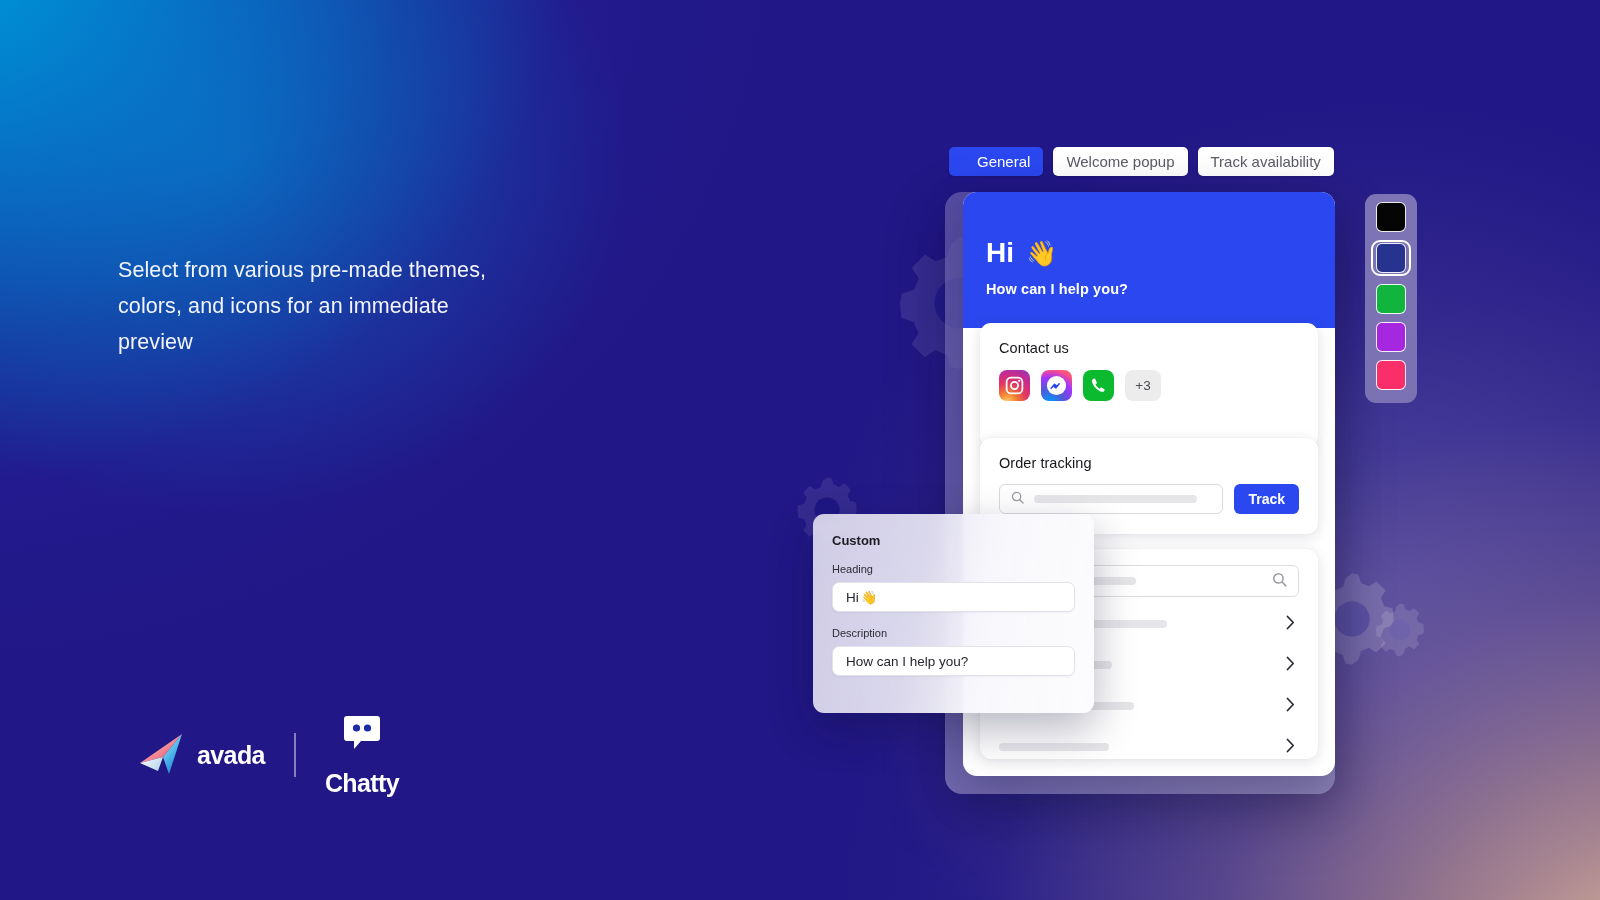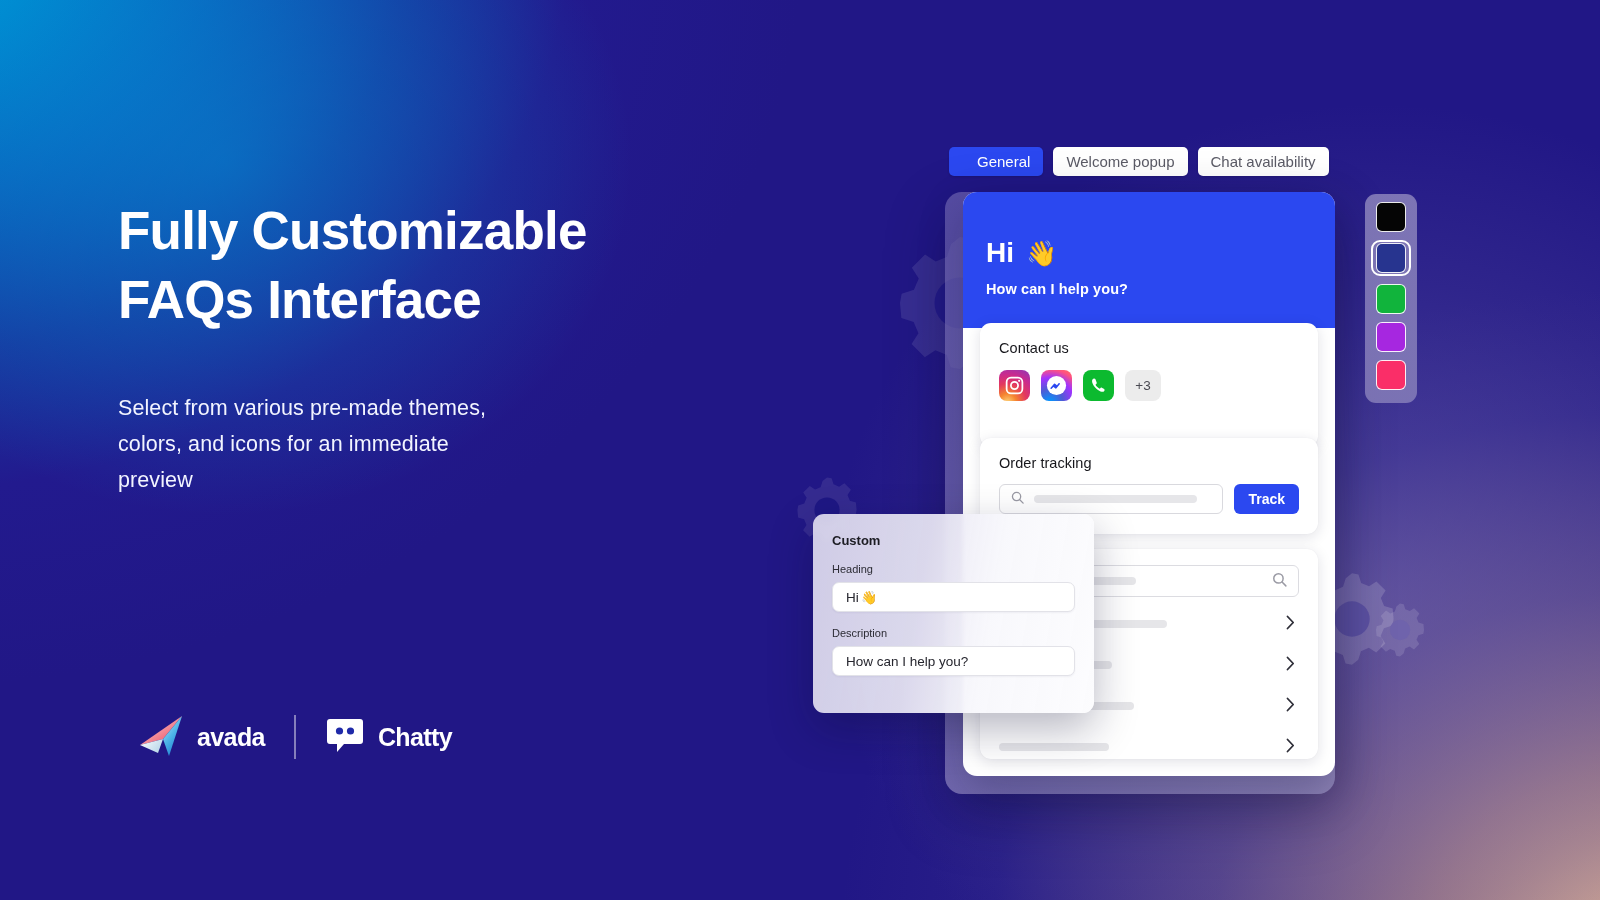--- a/index.html
+++ b/index.html
@@ -65,21 +65,21 @@
     display: flex; align-items: center; gap: 0;
   }
   .brand-avada { display: flex; align-items: center; gap: 9px; }
   .brand-word {
     color: #fff; font-size: 25px; font-weight: bold; letter-spacing: -0.6px;
   }
   .brand-sep {
     width: 2px; height: 44px; background: rgba(255,255,255,0.45);
     margin: 0 29px;
   }
-  .brand-chatty { display: flex; align-items: center; gap: 13px; }
+  .brand-chatty { display: flex; align-items: center; gap: 13px; flex-direction: column; }
 
   
   .tabs { position: absolute; left: 949px; top: 147px; display: flex; gap: 10px; }
   .tab {
     height: 29px; padding: 0 13px;
     display: flex; align-items: center; justify-content: center;
     border-radius: 5px;
     font-size: 15px; font-weight: 400;
     background: #ffffff; color: #5b5b66;
     box-shadow: 0 1px 2px rgba(10,10,40,0.18);
@@ -251,22 +251,20 @@
   <div class="gear" style="left:1370px; top:600px;">
     <svg width="60" height="60" viewBox="0 0 100 100">
       <g fill="rgba(255,255,255,0.13)">
         <path d="M50 6l6.2 1.1 2.6 8.2 7.6 3.2 7.1-4.6 8.8 8.8-4.6 7.1 3.2 7.6 8.2 2.6L90 50l-1.1 6.2-8.2 2.6-3.2 7.6 4.6 7.1-8.8 8.8-7.1-4.6-7.6 3.2-2.6 8.2L50 94l-6.2-1.1-2.6-8.2-7.6-3.2-7.1 4.6-8.8-8.8 4.6-7.1-3.2-7.6-8.2-2.6L10 50l1.1-6.2 8.2-2.6 3.2-7.6-4.6-7.1 8.8-8.8 7.1 4.6 7.6-3.2 2.6-8.2z"></path>
       </g>
       <circle cx="50" cy="50" r="17" fill="#6f63ac"></circle>
     </svg>
   </div>
 
   <div class="copy">
-    <div class="headline">Fully Customizable
-FAQs Interface</div>
     <div class="subcopy">Select from various pre-made themes,
 colors, and icons for an immediate
 preview</div>
   </div>
 
   <div class="brand">
     <div class="brand-avada">
       <span>
         <svg width="50" height="46" viewBox="0 0 50 46">
           <defs>
@@ -302,21 +300,21 @@
           <circle cx="25.5" cy="16" r="3.6" fill="#1f2aa8"></circle>
         </svg>
       </span>
       <span class="brand-word">Chatty</span>
     </div>
   </div>
 
   <div class="tabs">
     <div class="tab active">General</div>
     <div class="tab">Welcome popup</div>
-    <div class="tab">Chat availability</div>
+    <div class="tab">Track availability</div>
   </div>
 
   <div class="shell"></div>
 
   <div class="widget">
 
     <div class="w-header">
       <div class="w-hi">
         <span>Hi</span>
         <span class="emoji">👋</span>

